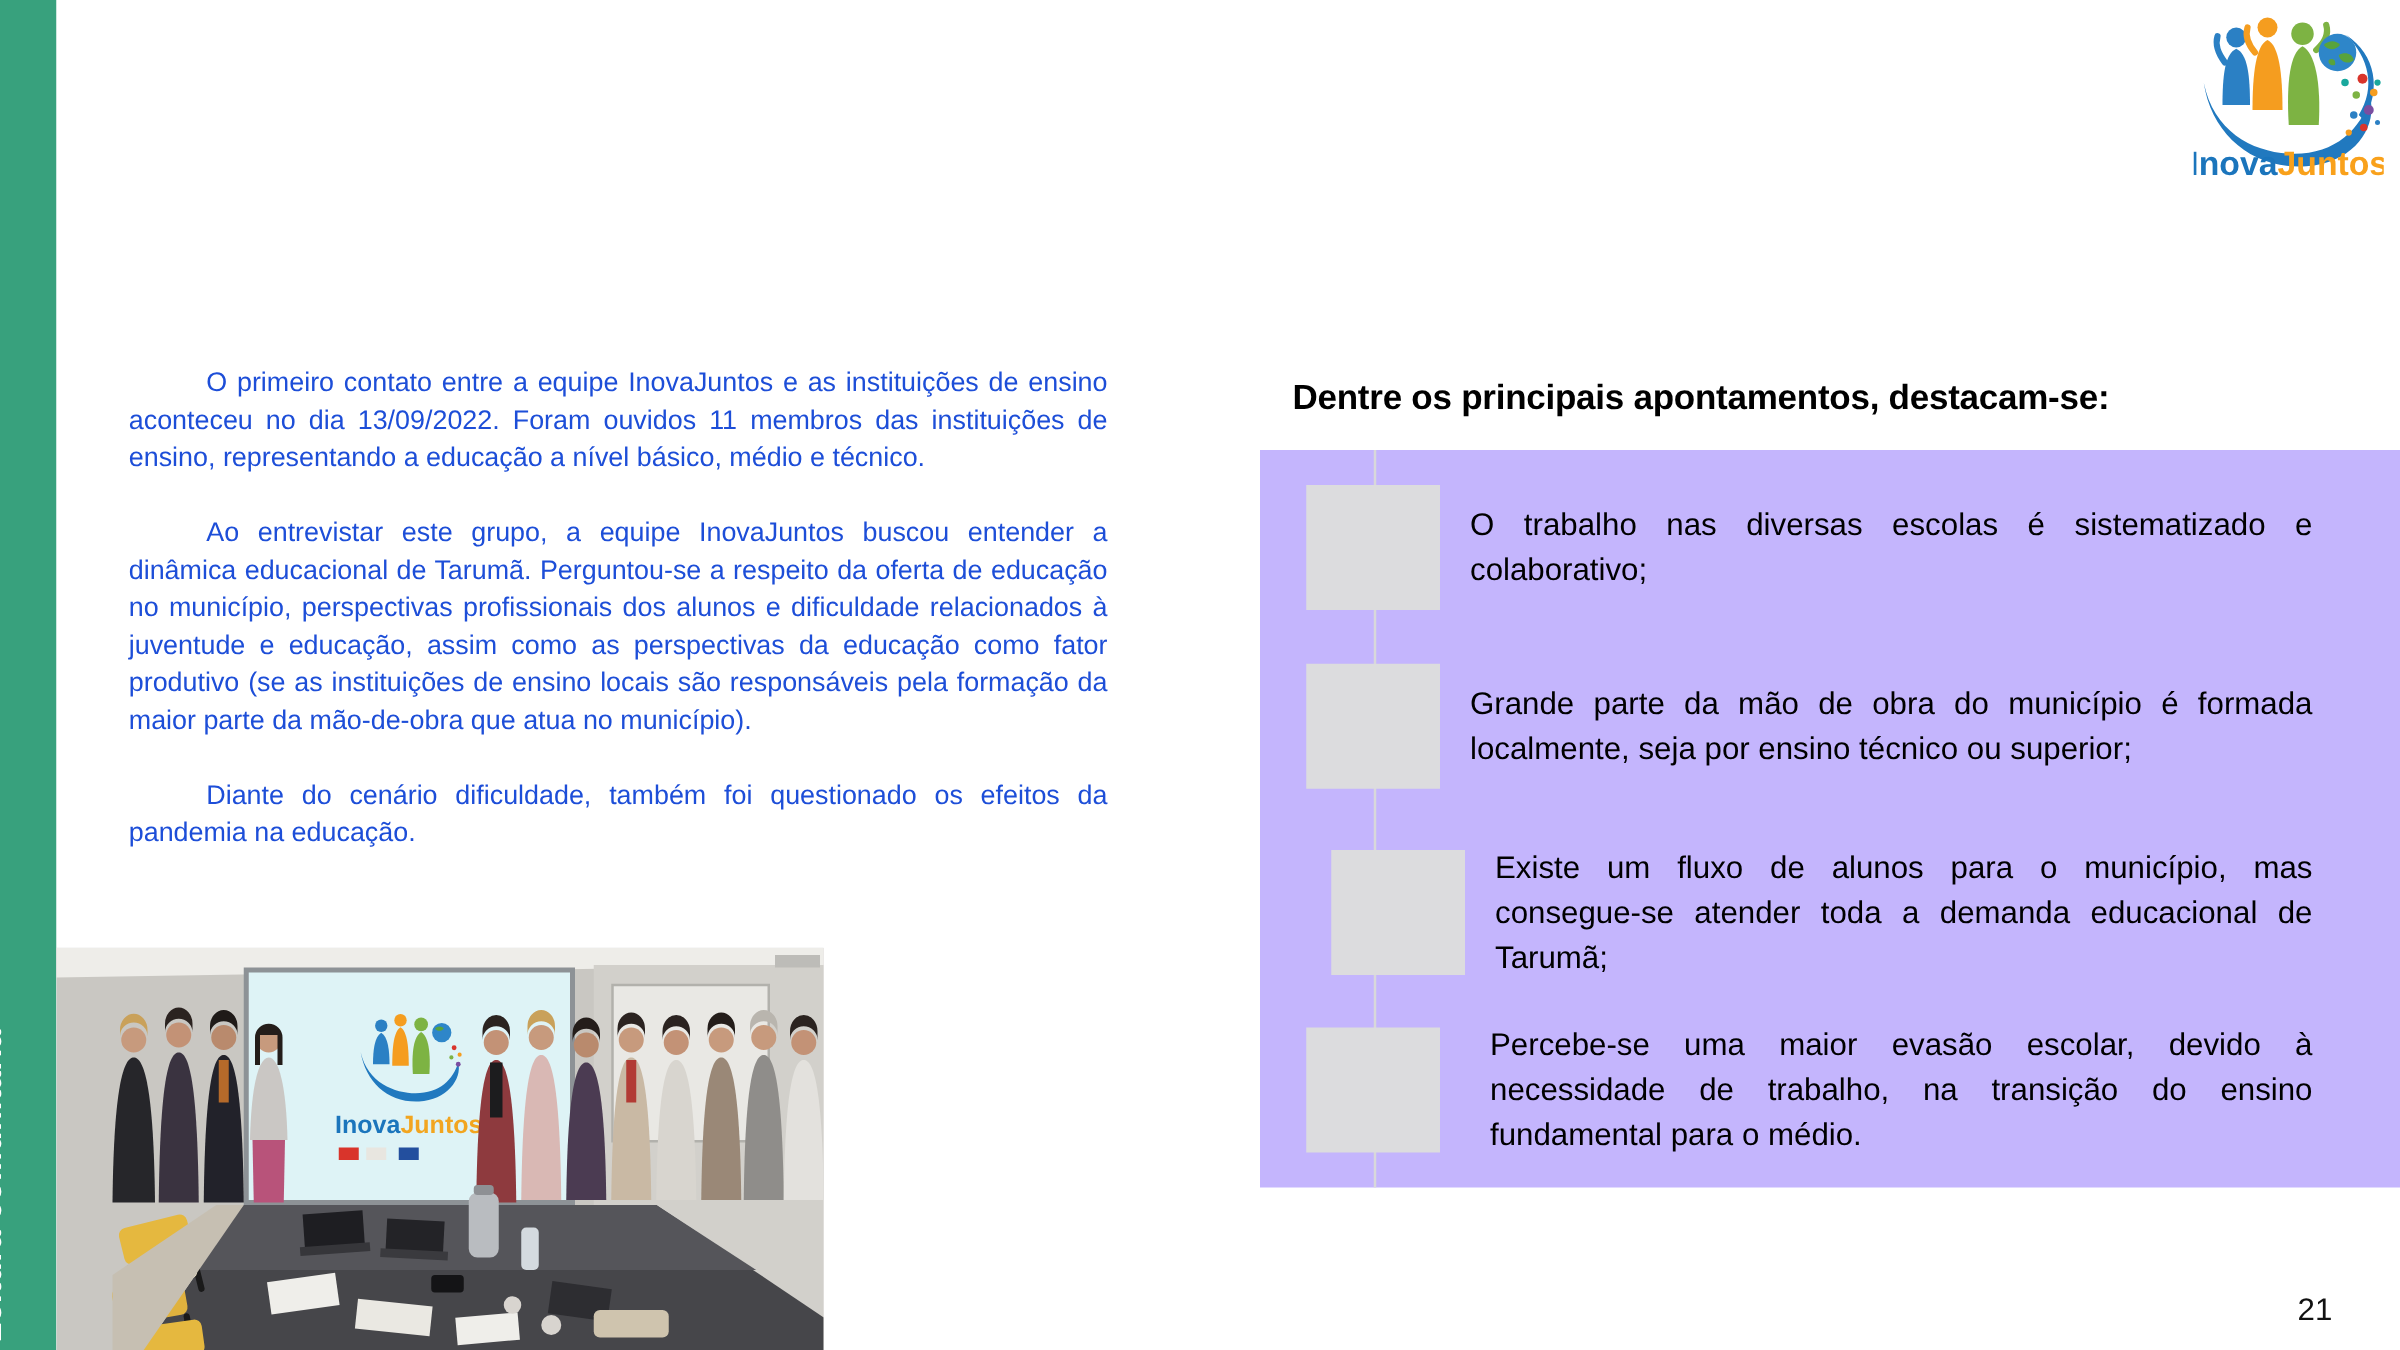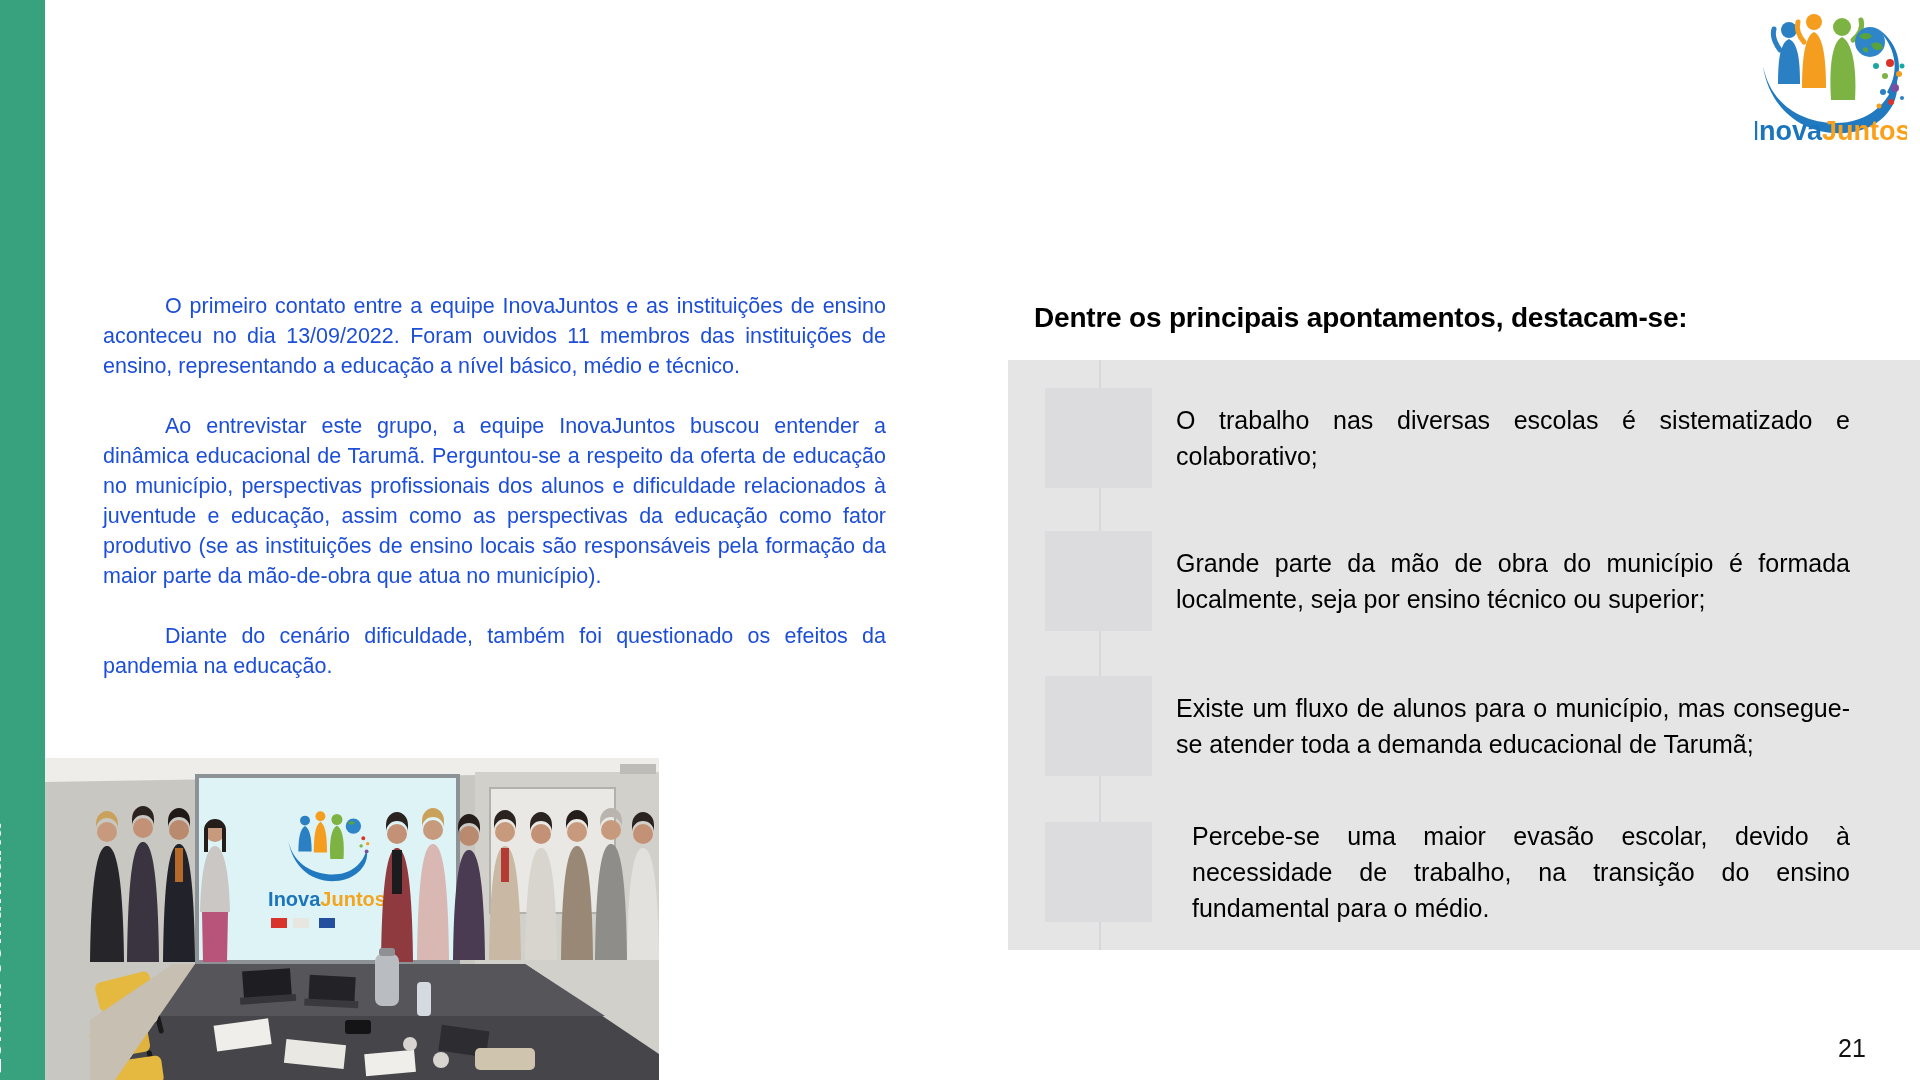--- a/index.html
+++ b/index.html
@@ -20,27 +20,27 @@
   .col-left{position:absolute;left:103px;top:291px;width:783px;
        font-size:21.5px;line-height:30px;text-align:justify;color:#1d4ed8;}
   .col-left p{margin:0 0 30px 0;text-indent:62px;}
 
   
   .photo{position:absolute;left:45px;top:758px;width:614px;height:322px;overflow:hidden;}
 
   
   .panel-heading{position:absolute;left:1010px;top:302px;font-size:28px;
        font-weight:bold;color:#000;letter-spacing:-.2px;margin-left:24px;}
-  .panel{position:absolute;left:1008px;top:360px;width:912px;height:590px;background:#e5e5e5;}
+  .panel{position:absolute;left:1008px;top:360px;width:912px;height:590px;background:#c4b5fd;}
   .panel-line{position:absolute;left:91px;top:0;width:2px;height:590px;background:#d8d8da;}
   .panel-item{position:absolute;left:37px;right:70px;min-height:100px;
        display:flex;align-items:center;}
   .item-square{width:107px;height:100px;background:#dcdcde;flex:0 0 auto;margin-right:24px;}
   .item-text{flex:1 1 auto;font-size:25px;line-height:36px;text-align:justify;color:#000;}
-  .pi1{top:28px;} .pi2{top:171px;align-items:center;} .pi3{top:316px;} .pi4{top:458px;gap:16px;}
+  .pi1{top:28px;} .pi2{top:171px;align-items:center;} .pi3{top:316px;margin-left:20px;} .pi4{top:458px;gap:16px;}
 
   .page-num{position:absolute;left:1838px;top:1034px;font-size:25px;color:#111;}
 </style>
 </head>
 <body>
 
 <div class="page">
 
   <div class="sidebar">
     <div class="sidebar-label">Leitura comunitária</div>

